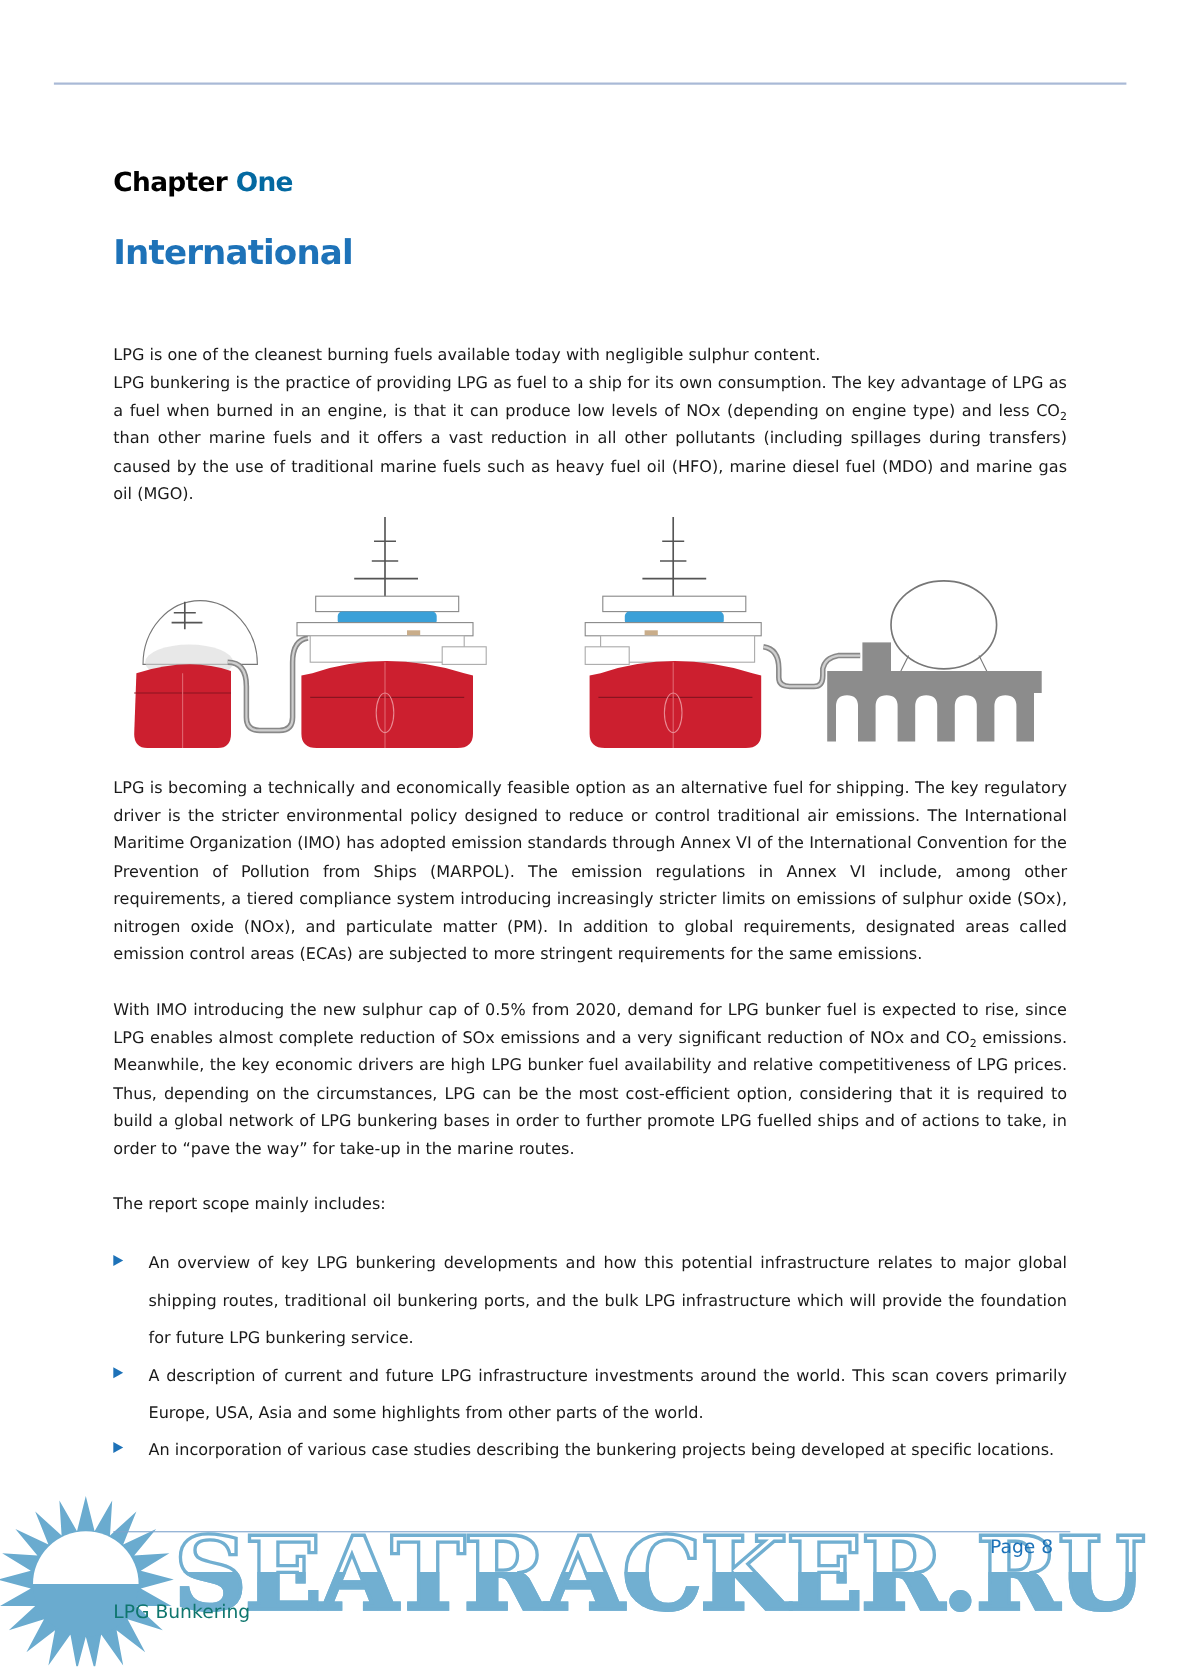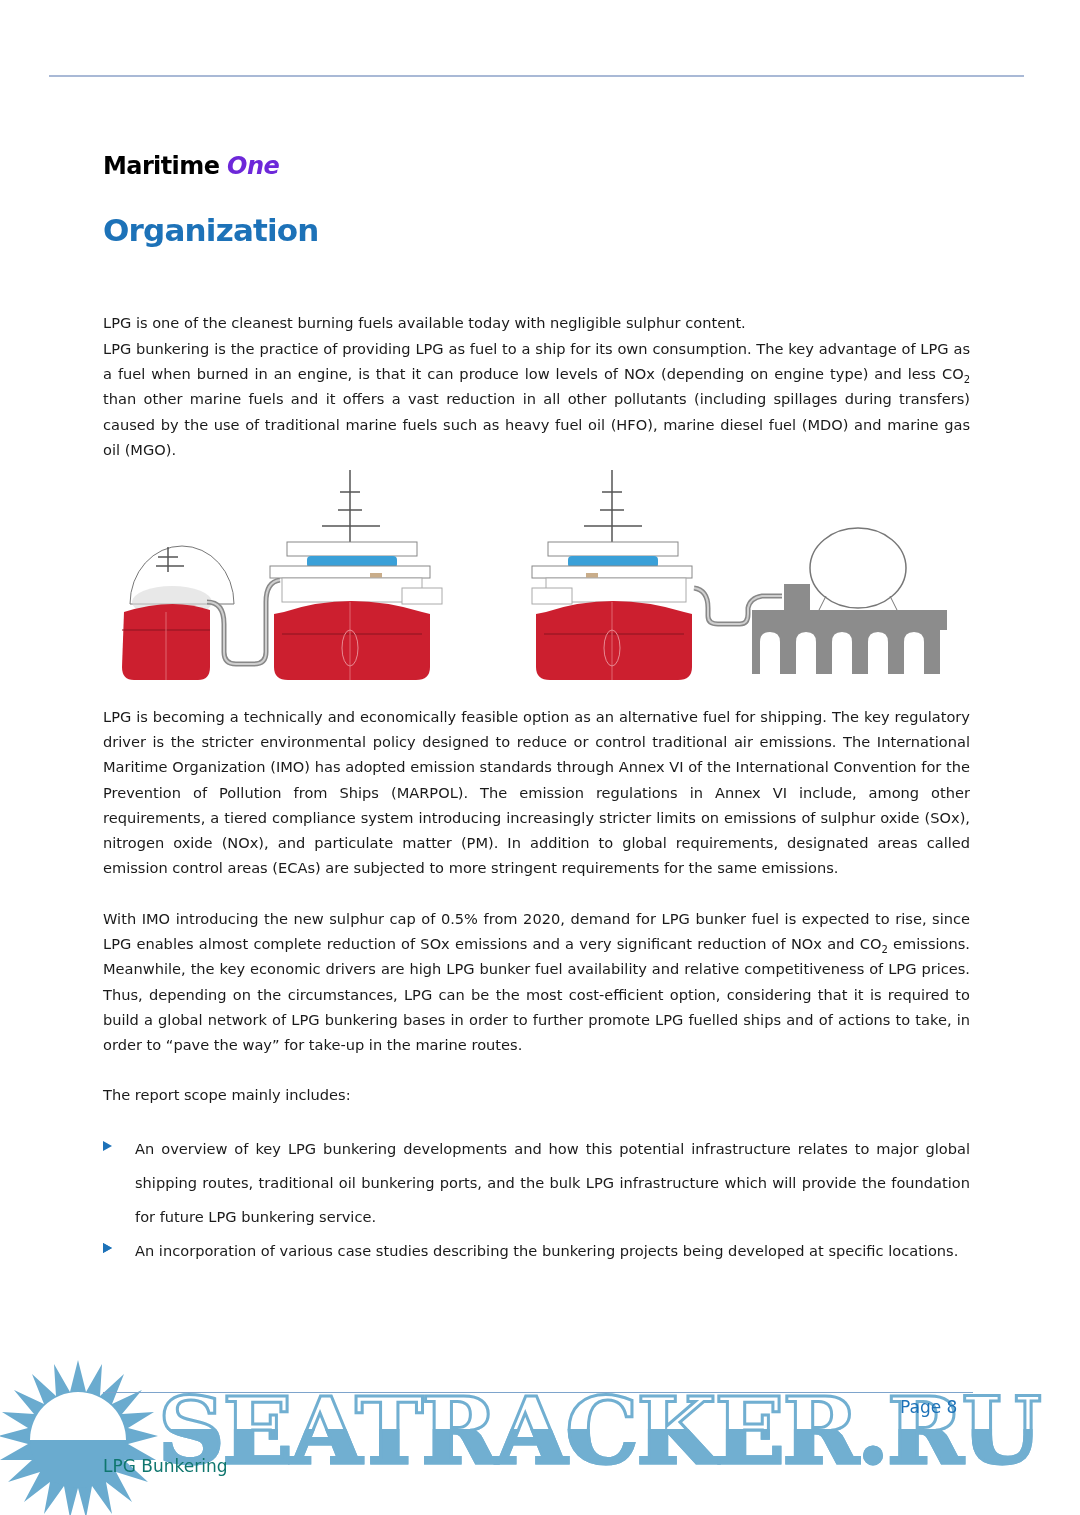--- a/index.html
+++ b/index.html
@@ -1,20 +1,20 @@
 <!DOCTYPE html>
 <html><head>
 <meta charset="utf-8">
 <style>
   html, body { margin:0; padding:0; background:#ffffff; }
   body { width:1080px; height:1515px; position:relative; overflow:hidden;
          font-family:"DejaVu Sans", "Liberation Sans", sans-serif; color:#1a1a1a; }
   .hr-top { position:absolute; left:49px; top:75px; width:975px; height:2px; background:#a9b9d6; }
   .chapter { position:absolute; left:103px; top:152px; font-size:24px; font-weight:bold; letter-spacing:-0.6px; color:#000; }
-  .chapter .num { color:#6d28d9;font-style:italic; }
+  .chapter .num { color:#0369a1; }
   .title { position:absolute; left:103px; top:212px; font-size:31px; font-weight:bold; color:#1d72b8; letter-spacing:-0.8px; }
   .body { position:absolute; left:103px; width:867px; font-size:14.6px; line-height:25.2px; text-align:justify; color:#1a1a1a; }
   .body p { margin:0; }
   .p1 { top:286px;margin-top:24px; }
   .p2 { top:336px; }
   .p3 { top:704px; }
   .p4 { top:906px; }
   .p5 { top:1082px; }
   .figure { position:absolute; left:112px; top:462px; width:840px; height:225px; }
   .bullets { position:absolute; left:103px; top:1132px; width:867px; margin:0; padding:0; list-style:none;
@@ -31,25 +31,25 @@
              color:transparent; -webkit-text-stroke:3px #6aabcf;
              background:linear-gradient(to bottom, rgba(255,255,255,0) 0%, rgba(255,255,255,0) 48%, #6aabcf 48%, #6aabcf 100%);
              -webkit-background-clip:text; background-clip:text; opacity:0.95; }
 </style>
 </head>
 <body>
 
 <div class="hr-top"></div>
 
 <div class="chapter">
-  <span>Maritime</span>
+  <span>Chapter</span>
   <span class="num">One</span>
 </div>
 
-<div class="title">Organization</div>
+<div class="title">International</div>
 
 <div class="body p1">
   <p>LPG is one of the cleanest burning fuels available today with negligible sulphur content.</p>
 </div>
 
 <div class="body p2">
   <p><span>LPG bunkering is the practice of providing LPG as fuel to a ship for its own consumption. The key advantage of LPG as a fuel when burned in an engine, is that it can produce low levels of NOx (depending on engine type) and less CO</span><sub style="font-size:10px;line-height:0">2</sub><span> than other marine fuels and it offers a vast reduction in all other pollutants (including spillages during transfers) caused by the use of traditional marine fuels such as heavy fuel oil (HFO), marine diesel fuel (MDO) and marine gas oil (MGO).</span></p>
 </div>
 
 <div class="figure">
@@ -123,21 +123,21 @@
 <div class="body p4">
   <p><span>With IMO introducing the new sulphur cap of 0.5% from 2020, demand for LPG bunker fuel is expected to rise, since LPG enables almost complete reduction of SOx emissions and a very significant reduction of NOx and CO</span><sub style="font-size:10px;line-height:0">2</sub><span> emissions. Meanwhile, the key economic drivers are high LPG bunker fuel availability and relative competitiveness of LPG prices. Thus, depending on the circumstances, LPG can be the most cost-efficient option, considering that it is required to build a global network of LPG bunkering bases in order to further promote LPG fuelled ships and of actions to take, in order to “pave the way” for take-up in the marine routes.</span></p>
 </div>
 
 <div class="body p5">
   <p>The report scope mainly includes:</p>
 </div>
 
 <ul class="bullets">
   <li><span class="arrow"></span><span>An overview of key LPG bunkering developments and how this potential infrastructure relates to major global shipping routes, traditional oil bunkering ports, and the bulk LPG infrastructure which will provide the foundation for future LPG bunkering service.</span></li>
-  <li><span class="arrow"></span></li>
+  <li><span class="arrow"></span><span>A description of current and future LPG infrastructure investments around the world. This scan covers primarily Europe, USA, Asia and some highlights from other parts of the world.</span></li>
   <li><span class="arrow"></span><span>An incorporation of various case studies describing the bunkering projects being developed at specific locations.</span></li>
 </ul>
 
 <svg class="watermark" width="1080" height="160" viewBox="0 0 1080 160" xmlns="http://www.w3.org/2000/svg">
   <g transform="translate(78,85)" fill="#6aabcf">
     <polygon points="0,-80 8,-48 24,-76 22,-44 46,-66 34,-36 64,-50 44,-26 76,-28 50,-12 80,-4 50,4 78,20 46,20 70,42 38,32 54,62 28,42 34,74 14,46 8,78 0,48 -8,78 -14,46 -34,74 -28,42 -54,62 -38,32 -70,42 -46,20 -78,20 -50,4 -80,-4 -50,-12 -76,-28 -44,-26 -64,-50 -34,-36 -46,-66 -22,-44 -24,-76 -8,-48"></polygon>
     <circle cx="0" cy="0" r="48"></circle>
     <path d="M-48 0 A48 48 0 0 1 48 0 Z" fill="#ffffff"></path>
   </g>
 </svg>

